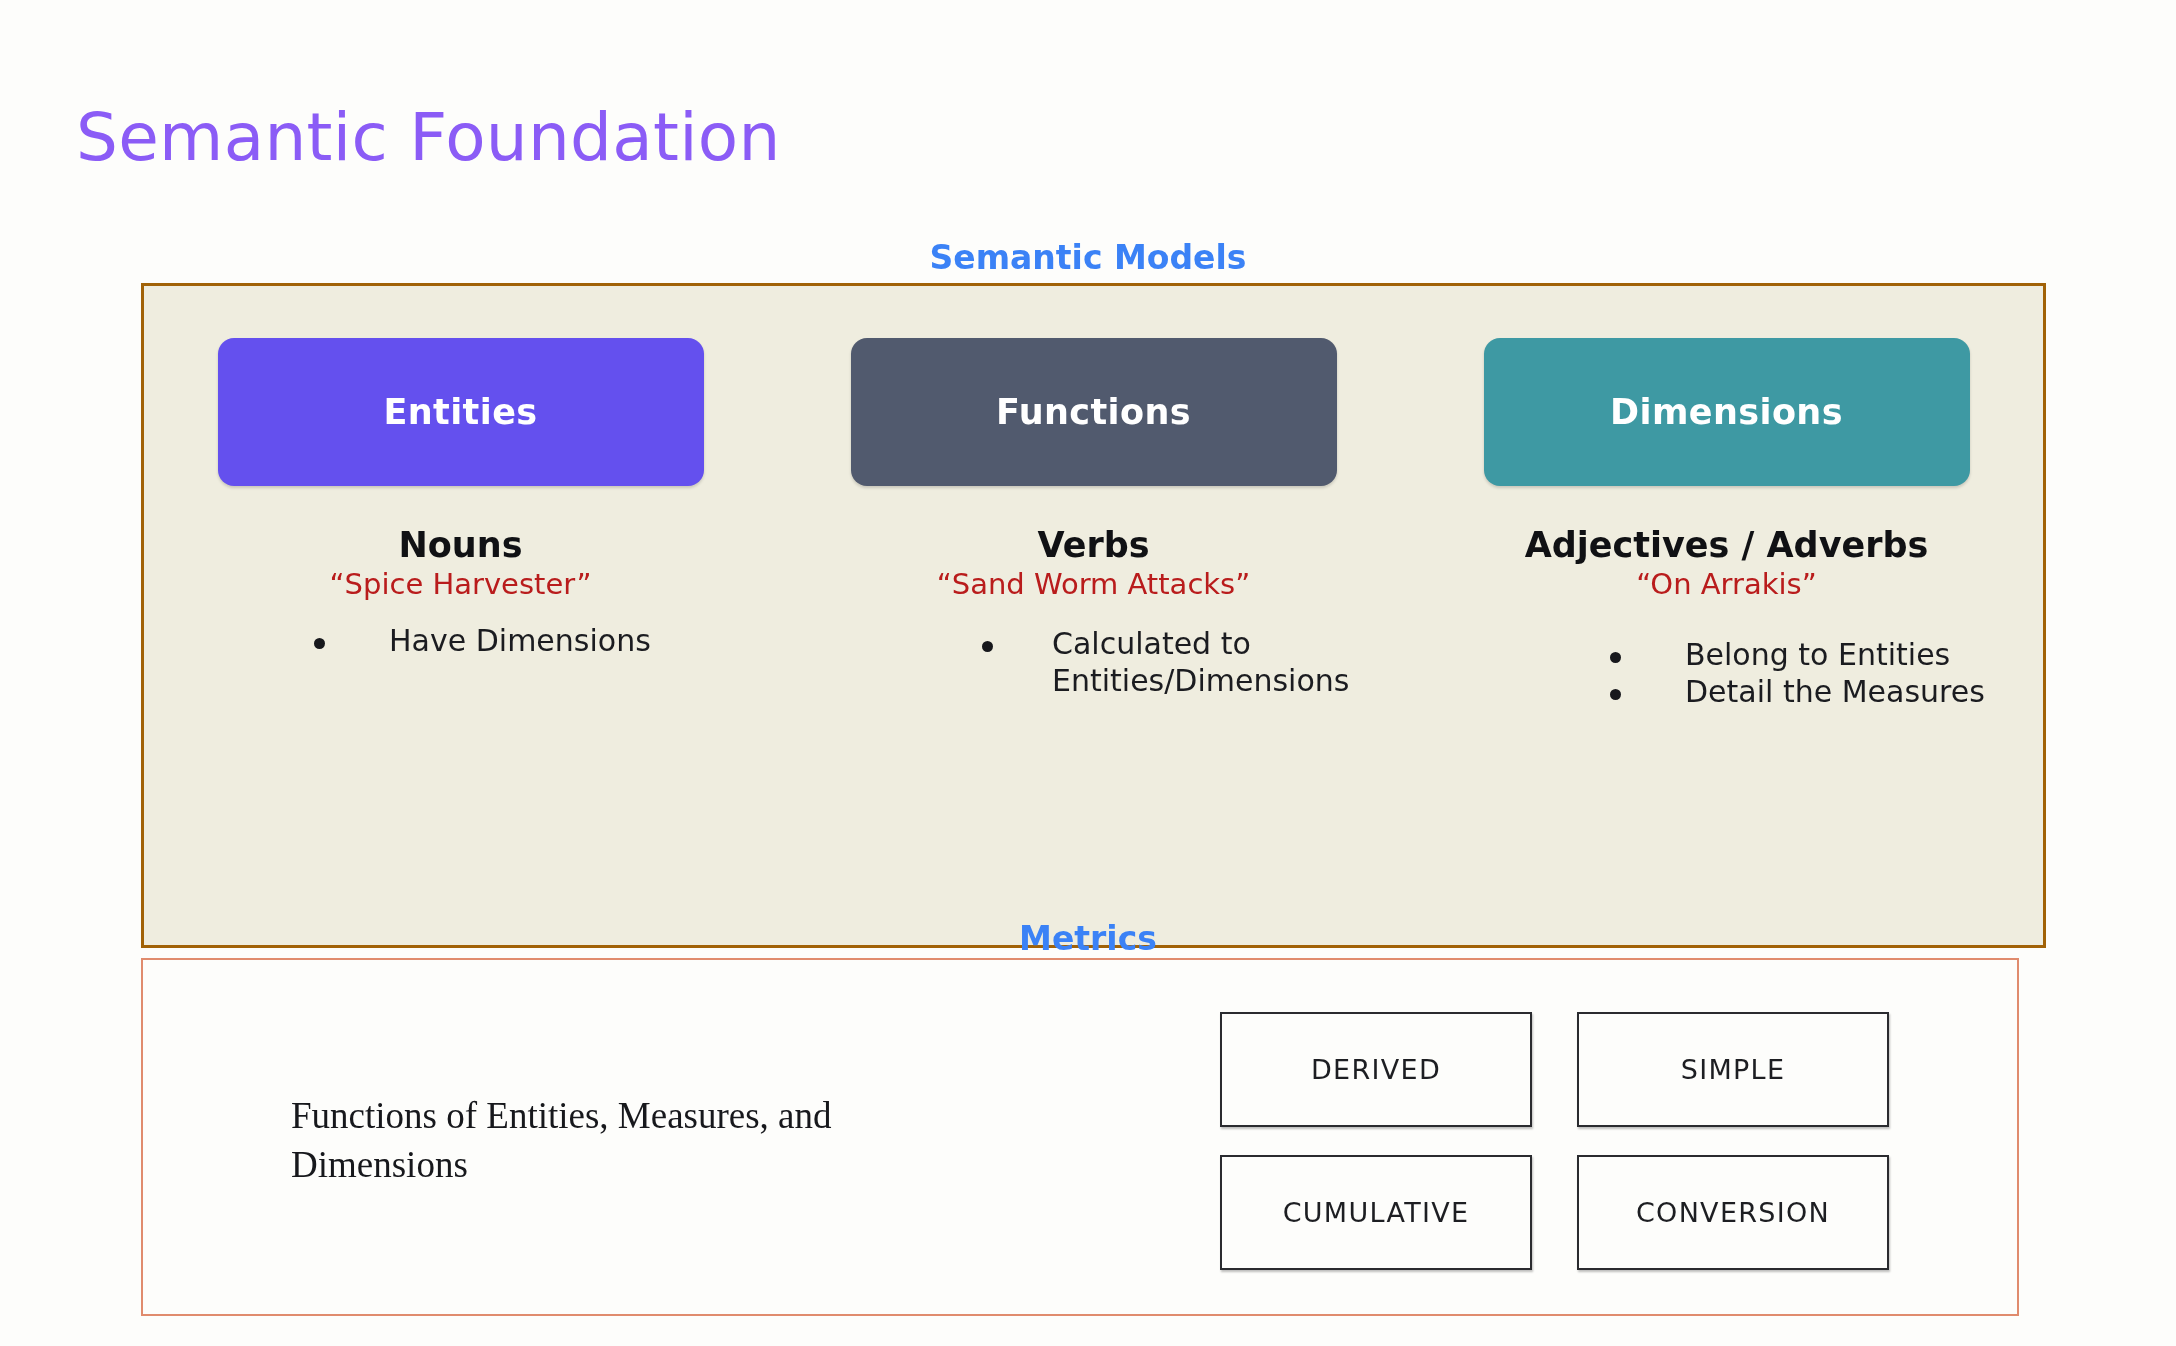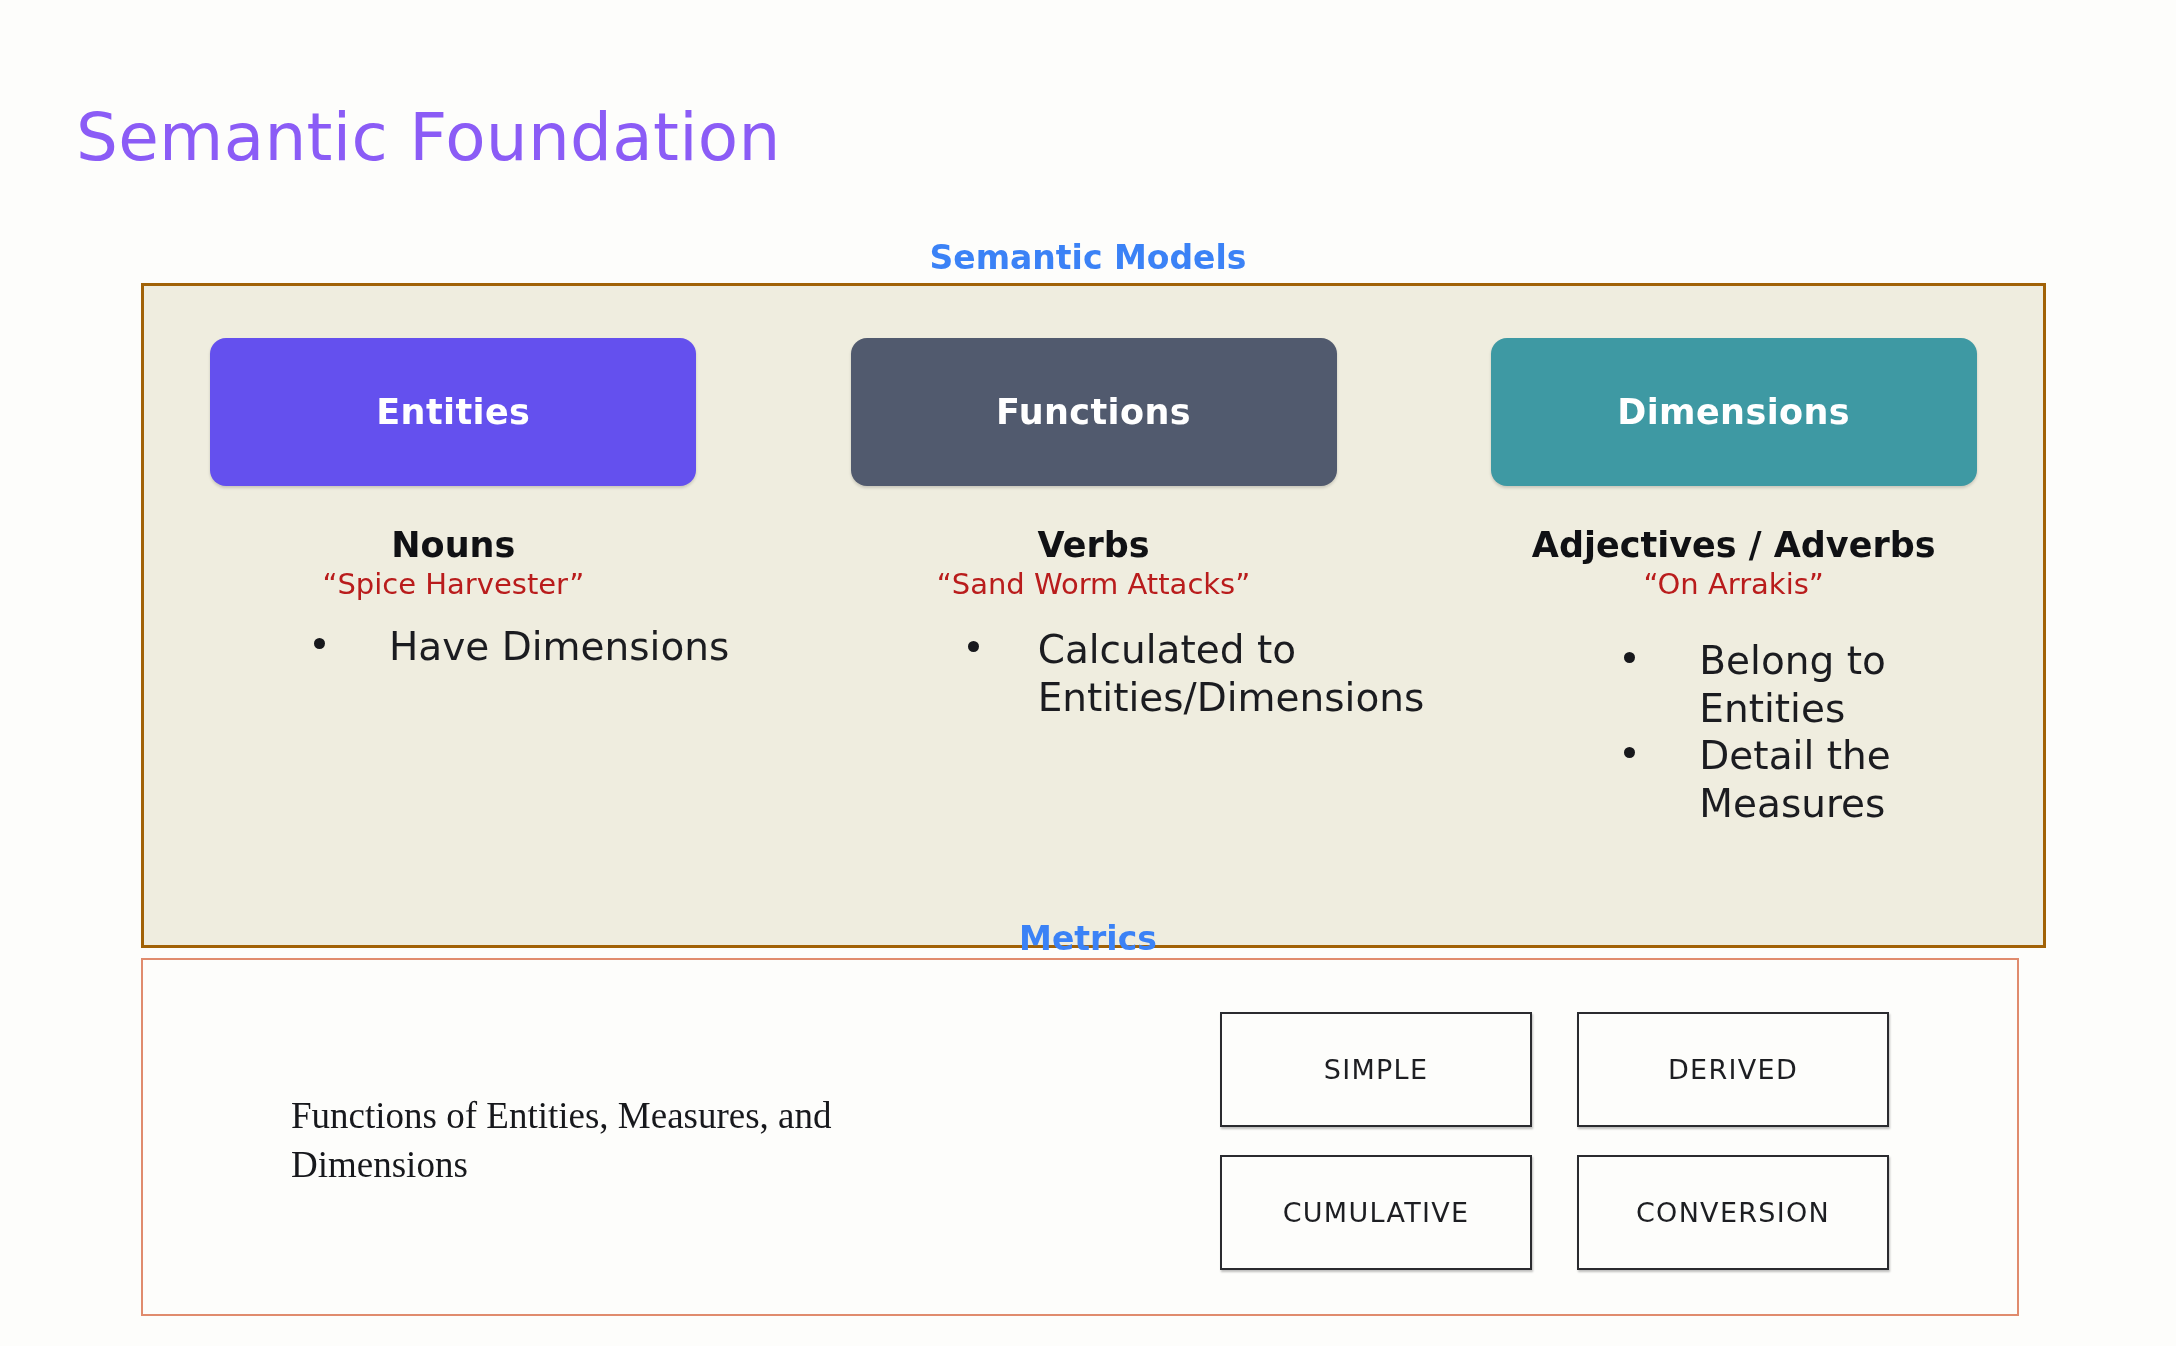--- a/index.html
+++ b/index.html
@@ -106,21 +106,21 @@
   }
 
   .bullets {
     margin-top: 28px;
     list-style: none;
     width: 100%;
     padding-left: 0;
   }
   .bullets li {
     position: relative;
-    font-size: 39px;
+    font-size: 30px;
     line-height: 1.22;
     color: #1b1c20;
   }
   .bullets li .dot {
     position: absolute;
     width: 11px;
     height: 11px;
     border-radius: 50%;
     background: #17181c;
     top: 15px;
@@ -239,21 +239,21 @@
     </div>
   </div>
 
   <div class="section-caption" id="metrics-caption">Metrics</div>
 
   <div class="metrics-panel">
 
     <div class="metrics-desc">Functions of Entities, Measures, and Dimensions</div>
 
     <div class="metric-grid">
+      <div class="metric-box">DERIVED</div>
       <div class="metric-box">SIMPLE</div>
-      <div class="metric-box">DERIVED</div>
       <div class="metric-box">CUMULATIVE</div>
       <div class="metric-box">CONVERSION</div>
     </div>
 
   </div>
 
 </div>
 
 </body></html>

